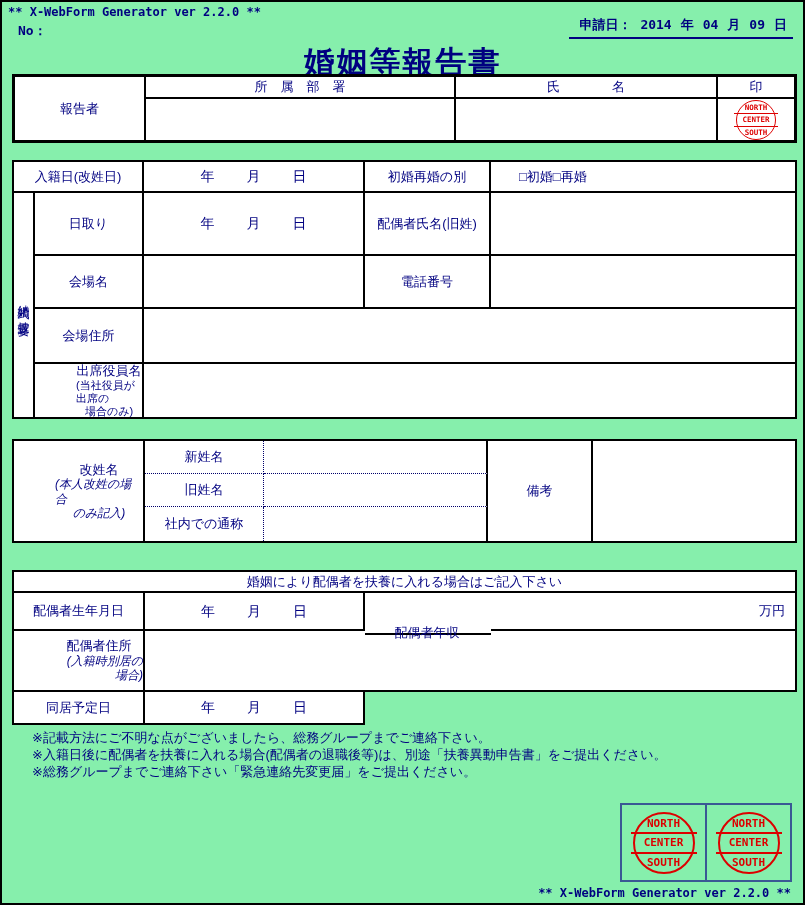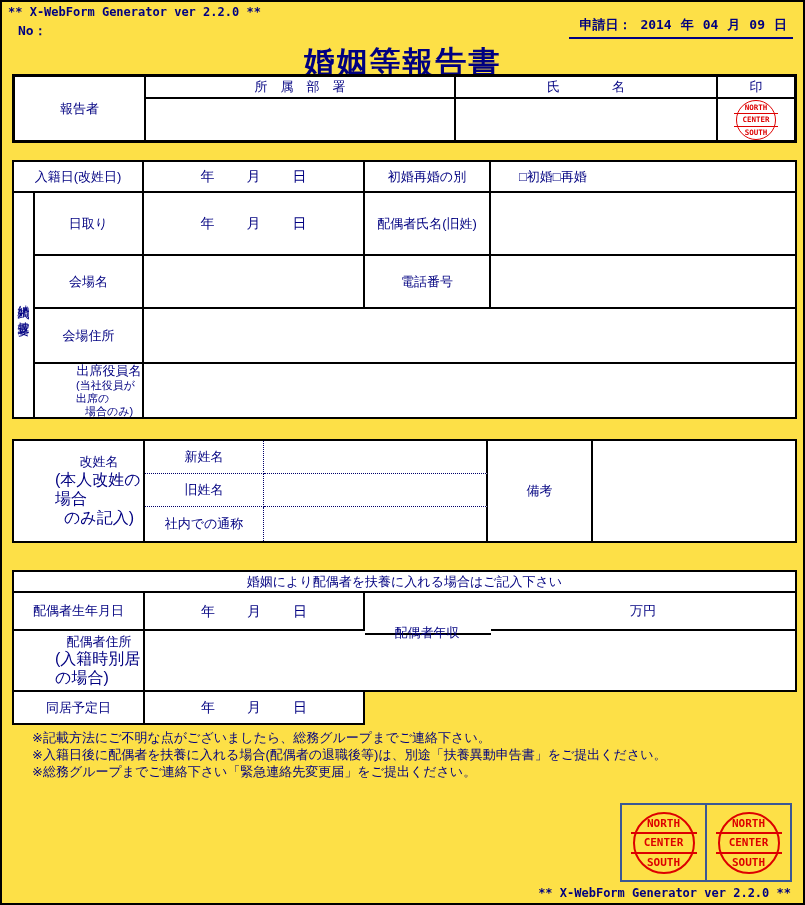--- a/index.html
+++ b/index.html
@@ -1,38 +1,38 @@
 <!DOCTYPE html>
 <html><head>
 <meta charset="utf-8">
 <style>
   * { margin:0; padding:0; box-sizing:border-box; }
   body { background:#fff; font-family:"Liberation Sans","DejaVu Sans",sans-serif; }
-  .page { position:relative; width:805px; height:905px; background:#fde047;
+  .page { position:relative; width:805px; height:905px; background:#86efac;
           border:2px solid #000; overflow:hidden; color:#000080; }
   .mono { font-family:"DejaVu Sans Mono","Liberation Mono",monospace; }
 
   .gen-top { position:absolute; left:6px; top:3px; font-size:12px; font-weight:bold; color:#000080; }
   .no-label { position:absolute; left:16px; top:20px; font-size:13px; font-weight:bold; color:#000080; }
   .app-date { position:absolute; top:14px; right:10px; display:flex; align-items:baseline; gap:9px;
               font-size:13px; font-weight:bold; color:#000080;
               border-bottom:2px solid #000080; padding:0 6px 3px 10px; }
   .page-title { position:absolute; top:40px; left:0; width:100%; text-align:center;
                 font-size:31px; font-weight:bold; color:#000080; letter-spacing:2px; }
 
   .tbl { position:absolute; display:grid; background:#fff; }
   .cell { display:flex; align-items:center; justify-content:center;
           color:#000080; font-size:13px; line-height:1.2; }
   .br  { border-right:2px solid #000; }
   .bb  { border-bottom:2px solid #000; }
   .brd { border-right:1px dotted #00006a; }
   .bbd { border-bottom:1px dotted #00006a; }
   .col { flex-direction:column;margin-left:41px; }
   .sub { font-size:11px; }
-  .sub2 { font-size:16px; }
+  .sub2 { font-size:12px;font-style:italic; }
 
   #tbl-reporter { left:10px; top:72px; width:785px; height:69px; border:3px solid #000;
                   grid-template-columns:131px 310px 262px 76px; grid-template-rows:22px 41px; }
   #tbl-marriage { left:10px; top:158px; width:785px; height:259px; border:2px solid #000;
                   grid-template-columns:21px 109px 221px 126px 304px;
                   grid-template-rows:31px 63px 53px 55px 53px; }
   #tbl-rename { left:10px; top:437px; width:785px; height:104px; border:2px solid #000;
                 grid-template-columns:131px 119px 224px 105px 202px;
                 grid-template-rows:33px 33px 34px; }
   #tbl-dependent { left:10px; top:568px; width:785px; height:122px; border:2px solid #000;
@@ -172,25 +172,25 @@
   <div class="tbl" id="tbl-dependent">
     <div class="cell bb" style="grid-column:1/5;grid-row:1;">婚姻により配偶者を扶養に入れる場合はご記入下さい</div>
 
     <div class="cell br bb" style="grid-column:1;grid-row:2;">配偶者生年月日</div>
     <div class="cell br bb datecell" style="grid-column:2;grid-row:2;">
       <span>年</span>
       <span>月</span>
       <span>日</span>
     </div>
     <div class="cell br bb" style="grid-column:3;grid-row:2;margin-top:40px;">配偶者年収</div>
-    <div class="cell bb" style="grid-column:4;grid-row:2;justify-content:center;padding-right:0;">
+    <div class="cell bb" style="grid-column:4;grid-row:2;justify-content:flex-end;padding-right:10px;">
       <span>万円</span>
     </div>
 
-    <div class="cell br col" style="grid-column:1;grid-row:3;">
+    <div class="cell br col" style="grid-column:1;grid-row:3;text-align:right;">
       <span>配偶者住所</span>
       <span class="sub2">(入籍時別居の場合)</span>
     </div>
     <div class="cell" style="grid-column:2/5;grid-row:3;"></div>
   </div>
 
   <div class="tbl" id="tbl-dependent-b">
     <div class="cell br" style="grid-column:1;grid-row:1;">同居予定日</div>
     <div class="cell datecell" style="grid-column:2;grid-row:1;">
       <span>年</span>

